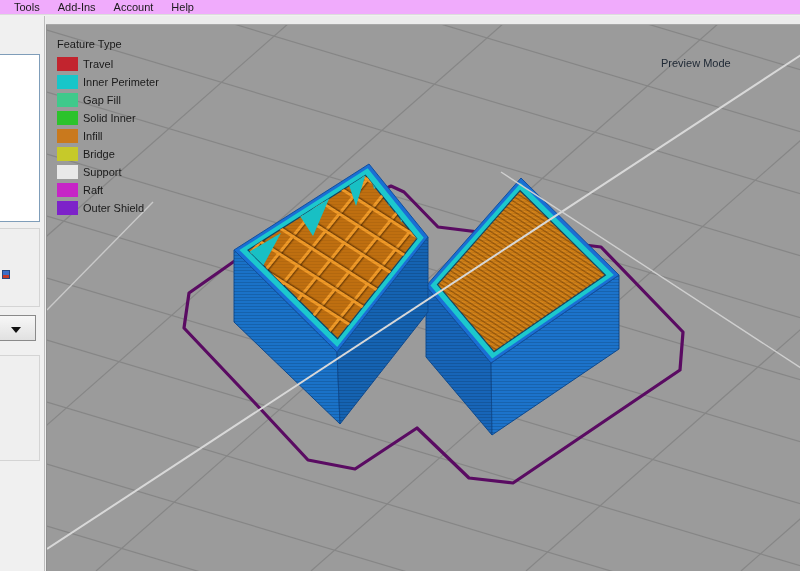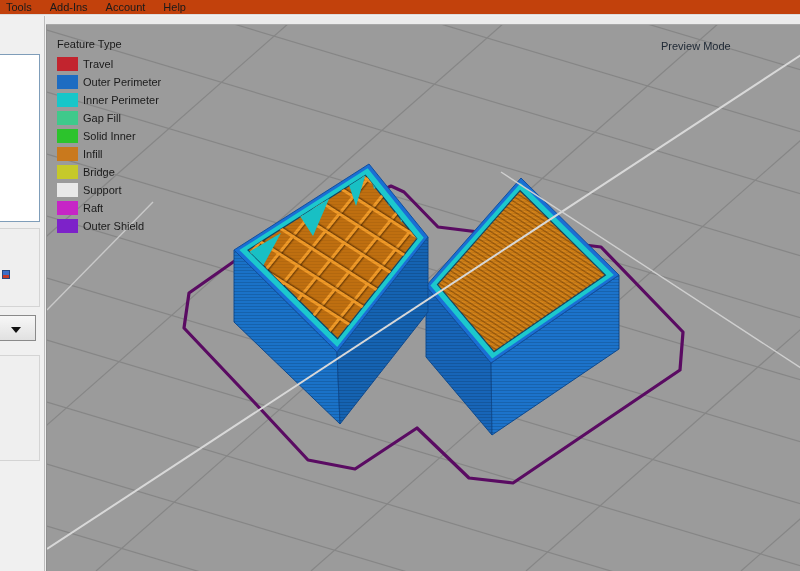--- a/index.html
+++ b/index.html
@@ -1,21 +1,21 @@
 <!DOCTYPE html>
 <html><head>
 <meta charset="utf-8">
 <style>
   html,body{margin:0;padding:0;background:#fff;}
   #app{position:relative;width:800px;height:571px;overflow:hidden;
        font-family:"Liberation Sans",sans-serif;background:#f0f0f0;}
   
-  #menubar{position:absolute;left:0;top:0;width:800px;height:15px;background:#c2410c;
+  #menubar{position:absolute;left:0;top:0;width:800px;height:15px;background:#f0abfc;
            border-bottom:1px solid #dcdcdc;display:flex;align-items:center;
-           padding-left:6px;gap:18px;box-sizing:border-box;}
+           padding-left:14px;gap:18px;box-sizing:border-box;}
   .menu-item{font-size:11px;color:#1a1a1a;line-height:14px;cursor:default;}
   
   #toolstrip{position:absolute;left:46px;top:16px;width:754px;height:8px;background:#ececec;
              border-bottom:1px solid #a8a8a8;}
   
   #left-panel{position:absolute;left:0;top:16px;width:46px;height:555px;background:#f0f0f0;}
   #panel-divider{position:absolute;left:44px;top:16px;width:1px;height:555px;background:#bdbdbd;}
   .listbox{position:absolute;left:-6px;top:38px;width:44px;height:166px;background:#ffffff;
            border:1px solid #7f9db9;}
   .groupbox{position:absolute;left:-6px;width:44px;background:#efefef;border:1px solid #d4d4d4;}
@@ -32,21 +32,21 @@
   
   #viewport{position:absolute;left:46px;top:25px;width:754px;height:546px;background:#9b9b9b;
             border-left:1px solid #8f8f8f;box-sizing:border-box;}
   #scene{position:absolute;left:0;top:0;}
   
   #legend{position:absolute;left:10px;top:13px;}
   #legend-title{font-size:11px;color:#1a1a1a;margin-bottom:5px;}
   .legend-row{display:flex;align-items:center;height:18px;text-align:right;}
   .legend-swatch{width:21px;height:14px;margin-right:5px;flex:0 0 auto;}
   .legend-label{font-size:11px;color:#1a1a1a;white-space:nowrap;}
-  #mode-label{position:absolute;left:614px;top:15px;font-size:11px;color:#202a36;}
+  #mode-label{position:absolute;left:614px;top:32px;font-size:11px;color:#202a36;}
 </style>
 </head>
 <body>
 
 <div id="app">
 
   <div id="menubar">
       <span class="menu-item">Tools</span>
       <span class="menu-item">Add-Ins</span>
       <span class="menu-item">Account</span>
@@ -163,24 +163,20 @@
     </svg>
 
     <div id="legend">
       <div id="legend-title">Feature Type</div>
       <div>
           <div class="legend-row">
             <span class="legend-swatch" style="background: rgb(194, 36, 46);"></span>
             <span class="legend-label">Travel</span>
           </div>
           <div class="legend-row">
-            <span class="legend-swatch" style="background: rgb(29, 108, 194);"></span>
-            <span class="legend-label">Outer Perimeter</span>
-          </div>
-          <div class="legend-row">
             <span class="legend-swatch" style="background: rgb(23, 198, 201);"></span>
             <span class="legend-label">Inner Perimeter</span>
           </div>
           <div class="legend-row">
             <span class="legend-swatch" style="background: rgb(63, 201, 139);"></span>
             <span class="legend-label">Gap Fill</span>
           </div>
           <div class="legend-row">
             <span class="legend-swatch" style="background: rgb(44, 195, 44);"></span>
             <span class="legend-label">Solid Inner</span>

